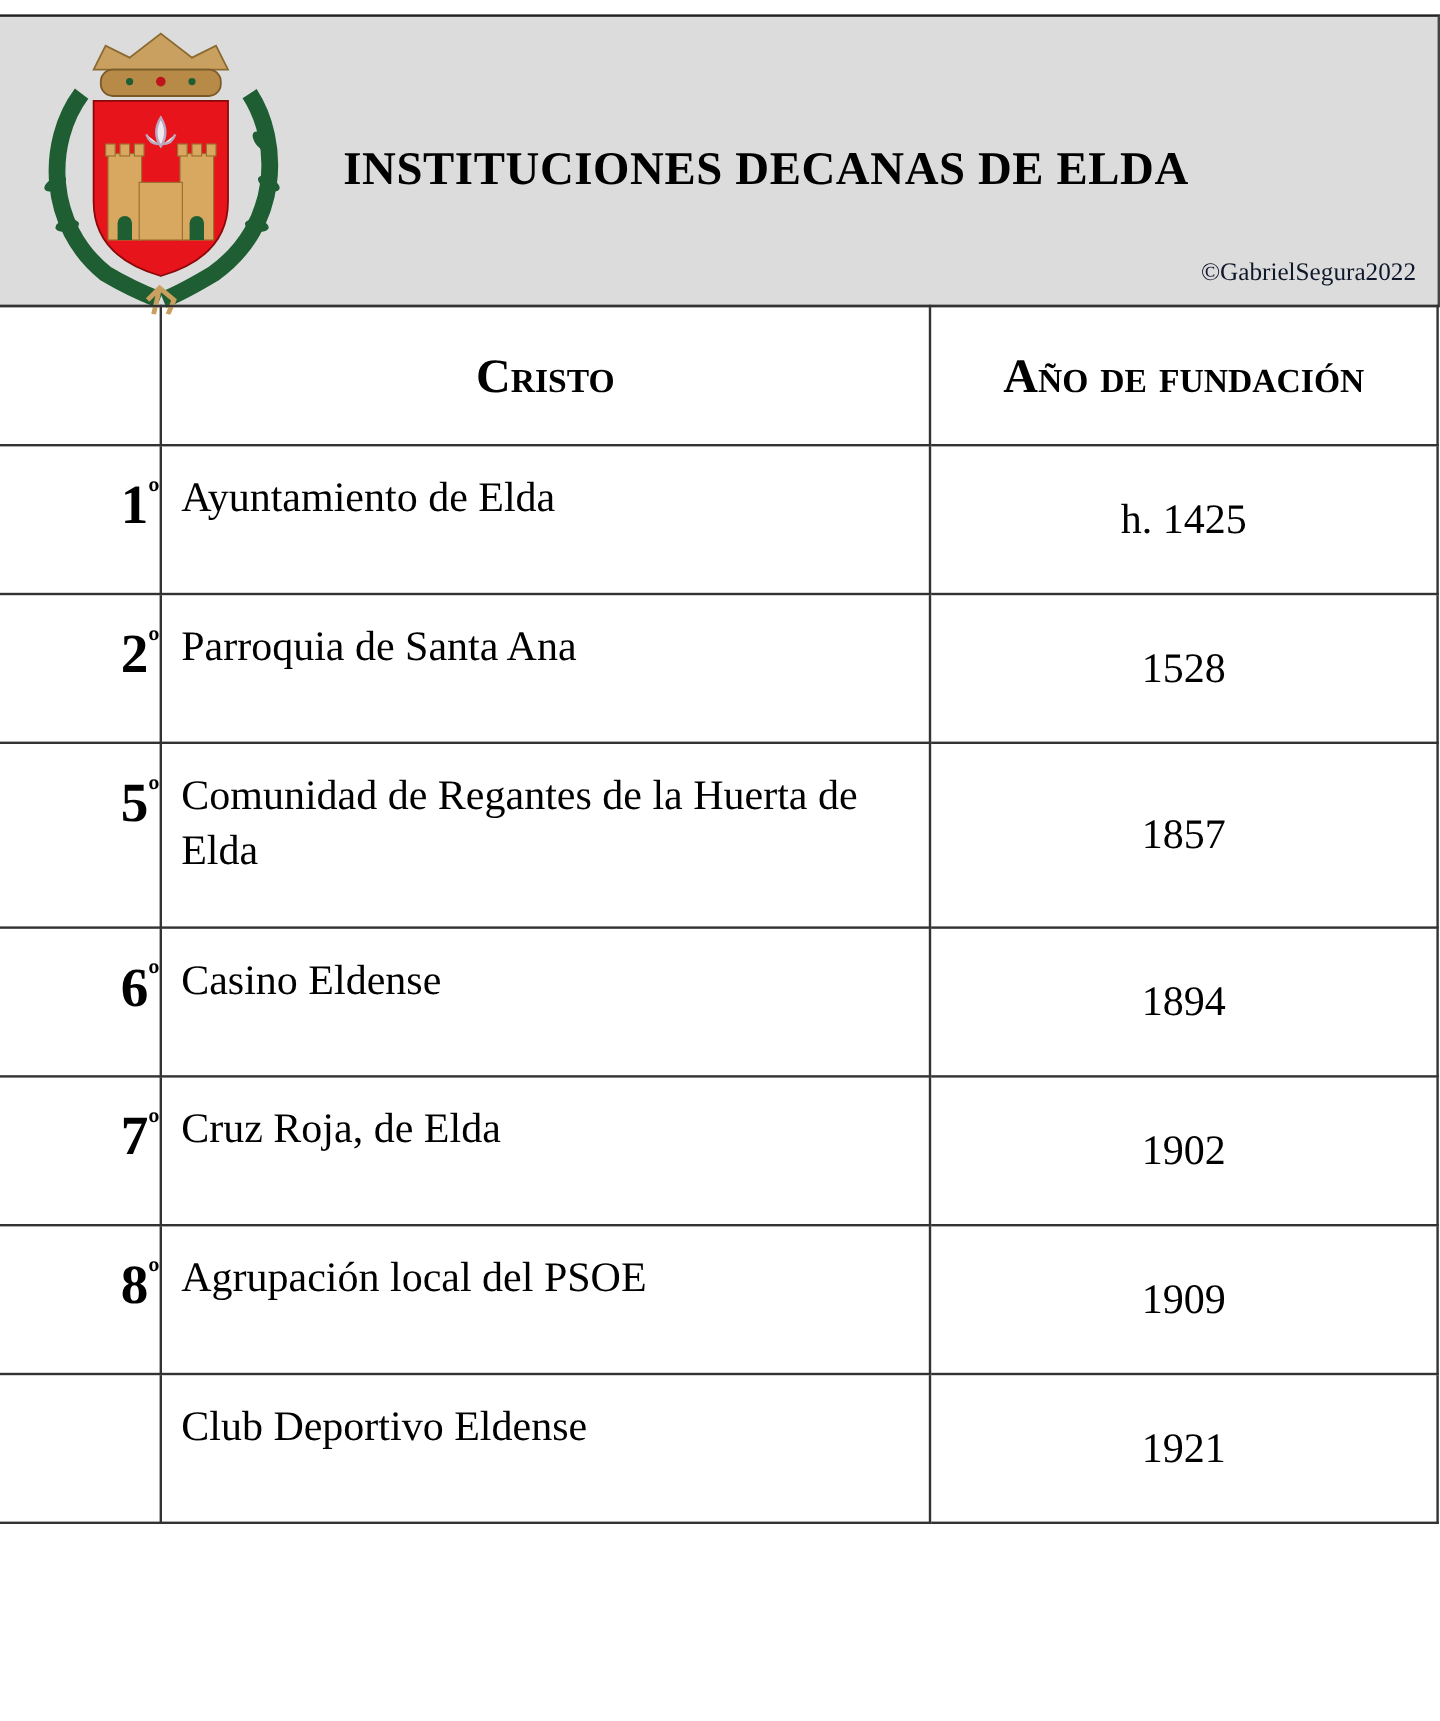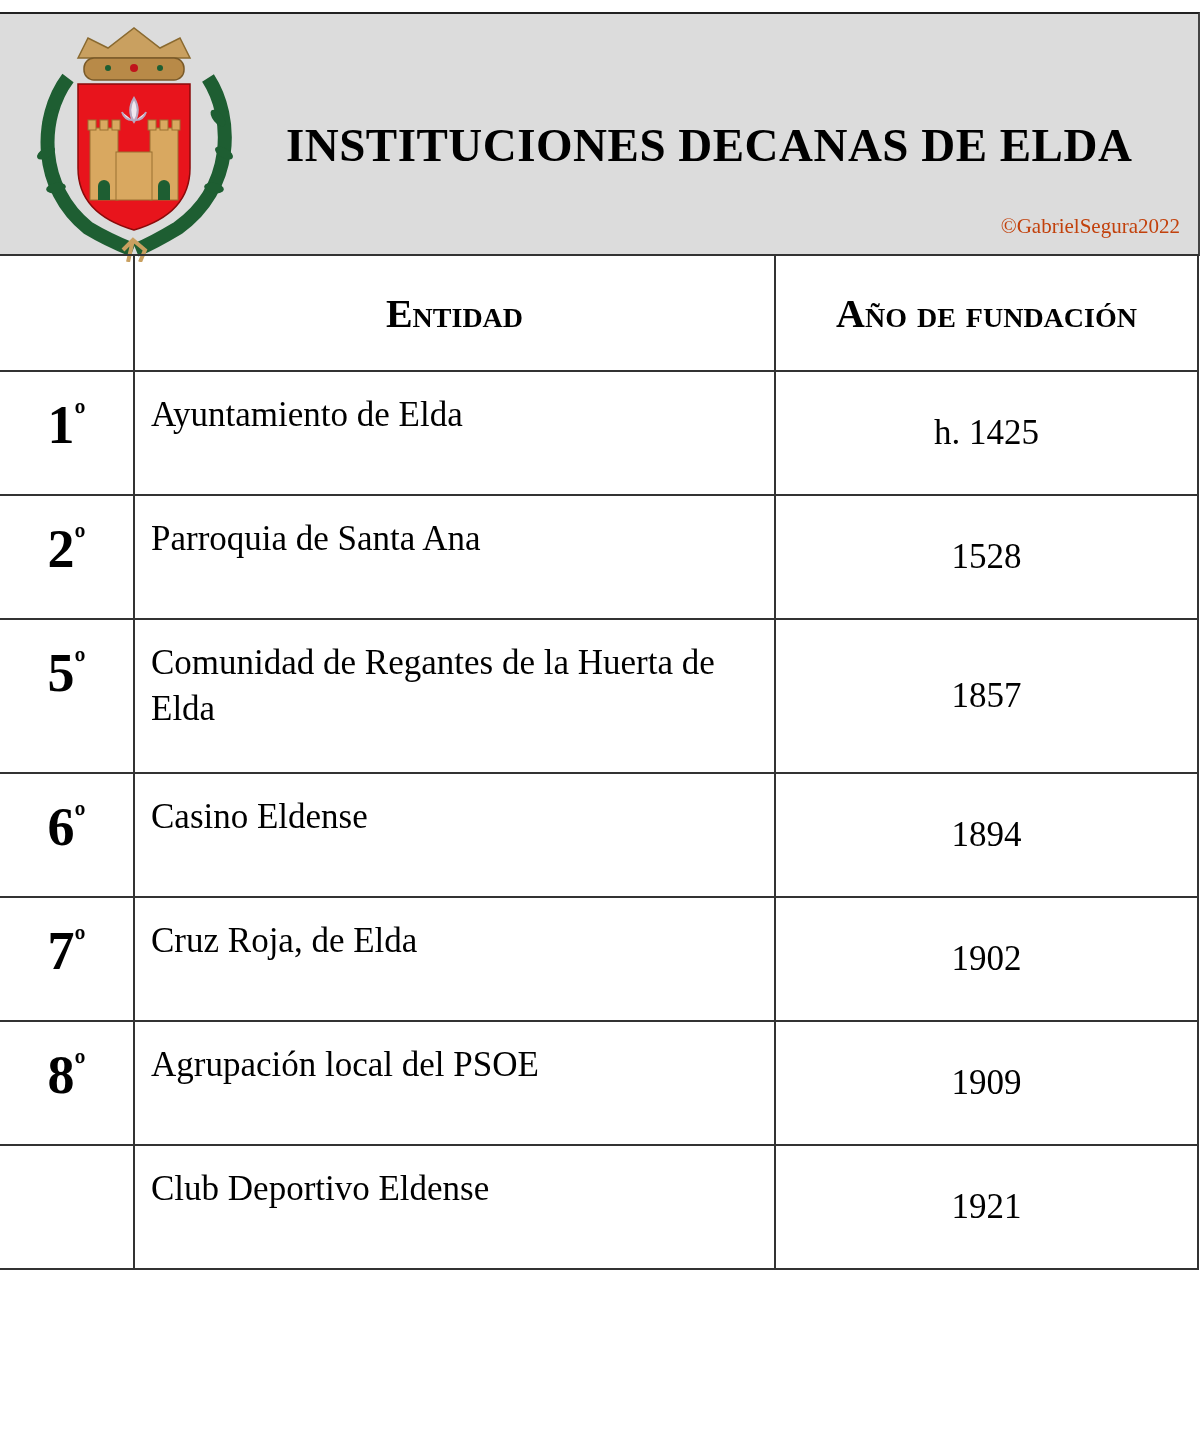--- a/index.html
+++ b/index.html
@@ -4,31 +4,31 @@
 <style>
   html, body { margin: 0; padding: 0; background: #ffffff; }
   body { width: 1200px; height: 1434px; overflow: hidden; font-family: "Liberation Serif", "DejaVu Serif", serif; color: #000; }
   .page { position: relative; width: 1200px; height: 1434px; }
   .header {
     position: absolute; left: 0; top: 12px; width: 1198px; height: 240px;
     background: #dcdcdc; border-top: 2px solid #222; border-right: 2px solid #444; border-bottom: 2px solid #333;
   }
   .crest { position: absolute; left: 28px; top: 4px; width: 212px; height: 244px; }
   .title {
-    position: absolute; left: 286px; top: 104px; font-size: 47px; font-weight: bold;
+    position: absolute; left: 286px; top: 104px; font-size: 39px; font-weight: bold;
     letter-spacing: 0.5px; white-space: nowrap;
   }
   .copyright {
-    position: absolute; right: 18px; top: 200px; font-size: 21px; color: #c2410c; white-space: nowrap;
+    position: absolute; right: 18px; top: 200px; font-size: 21px; color: #0f172a; white-space: nowrap;
   }
   table { position: absolute; left: 0; top: 254px; border-collapse: collapse; width: 1199px; }
   td, th { border: 2px solid #333; padding: 0; }
   td:first-child, th:first-child { border-left: none; }
   th { height: 92px; font-weight: bold; font-size: 40px; font-variant: small-caps; }
-  .c-num { width: 133px; text-align: center; font-weight: bold; font-size: 54px; vertical-align: top; padding-top: 22px; margin-left: 12px; }
+  .c-num { width: 133px; text-align: right; font-weight: bold; font-size: 46px; vertical-align: top; padding-top: 22px; margin-left: 12px; }
   .c-ent { width: 607px; font-size: 35px; vertical-align: top; padding: 20px 16px 0 16px; line-height: 46px; margin-left: 28px; }
   .c-year { font-size: 35px; text-align: center; vertical-align: middle; }
   tr.r1 td { height: 100px; }
   tr.r2 td { height: 130px; }
   th.h-ent { text-align: center; }
   th.h-year { }
   .sup { font-size: 0.62em; vertical-align: top; position: relative; top: 2px; }
 </style>
 </head>
 <body>
@@ -74,21 +74,21 @@
       <path d="M130 182 L130 168 A6 6 0 0 1 142 168 L142 182 Z" fill="#1e5e32"></path>
     </svg>
     <div class="title">INSTITUCIONES DECANAS DE ELDA</div>
     <div class="copyright">©GabrielSegura2022</div>
   </div>
 
   <table>
     <thead>
       <tr>
         <th class="c-num"></th>
-        <th class="h-ent">Entidad</th>
+        <th class="h-ent">Cristo</th>
         <th class="h-year">Año de fundación</th>
       </tr>
     </thead>
     <tbody>
       <tr class="r1">
         <td class="c-num"><span>1</span><span class="sup">º</span></td>
         <td class="c-ent">Ayuntamiento de Elda</td>
         <td class="c-year">h. 1425</td>
       </tr>
       <tr class="r1">

